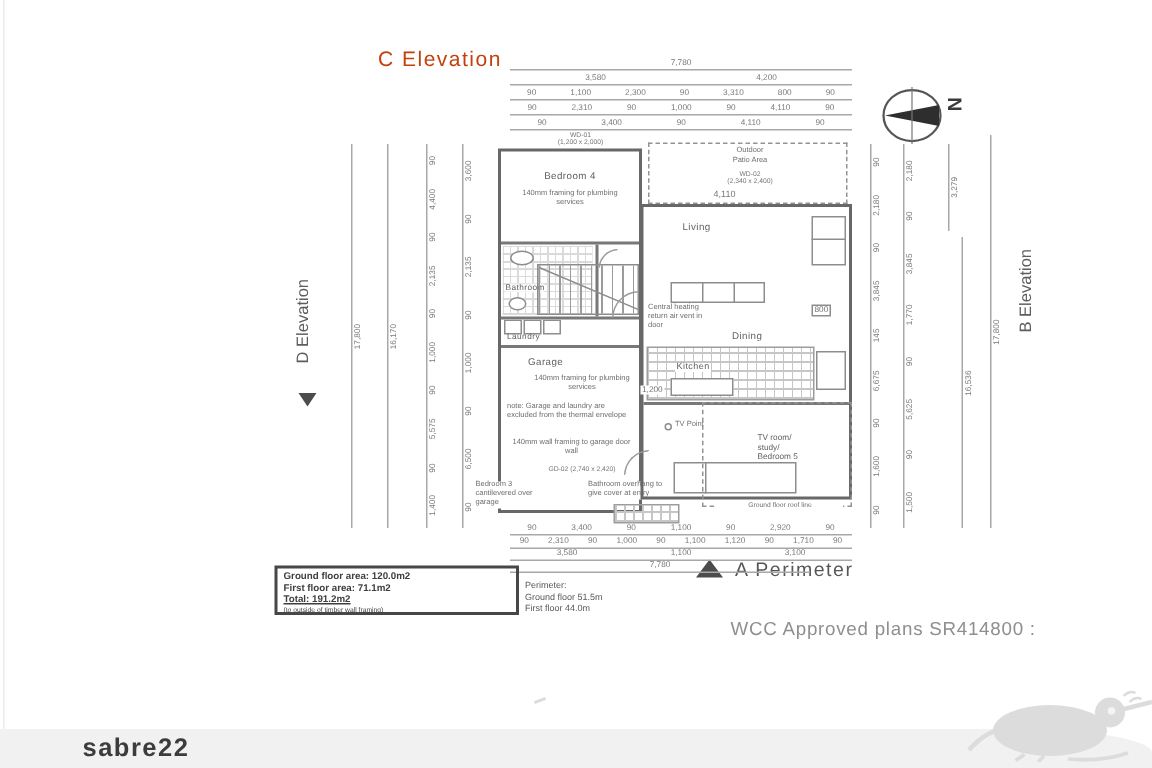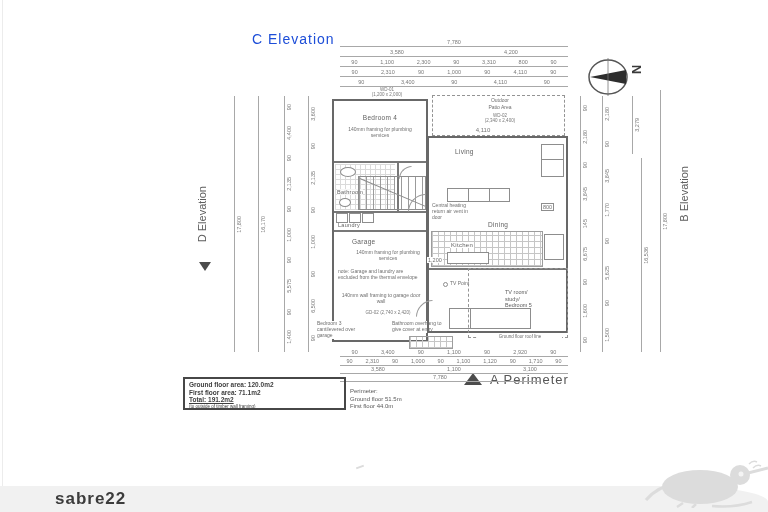--- a/index.html
+++ b/index.html
@@ -32,21 +32,21 @@
   .arc{position:absolute;border:1px solid #9a9a9a;
        border-color:#9a9a9a transparent transparent #9a9a9a;border-radius:100% 0 0 0}
   .note{position:absolute;color:#6f6f6f;font-size:5px;line-height:1.18}
   .room{position:absolute;color:#5f5f5f;font-size:6.5px;letter-spacing:.3px;white-space:nowrap}
   .tri-up{position:absolute;width:0;height:0;border-left:9px solid transparent;
           border-right:9px solid transparent;border-bottom:12px solid #4c4c4c}
   .tri-down{position:absolute;width:0;height:0;border-left:6px solid transparent;
             border-right:6px solid transparent;border-top:9px solid #4c4c4c}
   .vert{writing-mode:vertical-rl;transform:rotate(180deg)}
   
-  .e-c{left:252px;top:31px;font-size:14px;letter-spacing:1px;color:#1d4ed8}
+  .e-c{left:252px;top:31px;font-size:14px;letter-spacing:1px;color:#c2410c}
   .e-a{left:490px;top:372px;font-size:13px;letter-spacing:1px;color:#565656}
   .e-a-t{left:464px;top:373px}
   .e-d{left:196px;top:186px;font-size:11px;color:#5d5d5d}
   .e-d-t{left:199px;top:262px}
   .e-b{left:678px;top:166px;font-size:11px;color:#5d5d5d}
   .nlab{left:632px;top:62px;font-size:13px;font-weight:bold;color:#3a3a3a;transform:rotate(90deg)}
   
   .dr-a{left:340px;top:38px;width:228px}
   .dr-b{left:340px;top:48px;width:228px}
   .dr-c{left:340px;top:58px;width:228px}
@@ -371,20 +371,21 @@
     <div class="tot">Total:  191.2m2</div>
     <div class="sub">(to outside of timber wall framing)</div>
   </div>
 
   <div class="a peri">
     <div>Perimeter:</div>
     <div>Ground floor 51.5m</div>
     <div>First floor 44.0m</div>
   </div>
 
+  <div class="a wcc">WCC Approved plans SR414800 :</div>
 
   <div class="a artifact"></div>
 
   <div class="a band"></div>
   <div class="a sab">sabre22</div>
   <svg class="a kiwi" viewBox="0 0 140 52">
     <path d="M18 44 Q30 30 48 28" fill="none" stroke="#dcdcdc" stroke-width="3"></path>
     <ellipse cx="72" cy="31" rx="38" ry="17" fill="#dcdcdc"></ellipse>
     <circle cx="112" cy="19" r="10" fill="#dcdcdc"></circle>
     <circle cx="113" cy="18" r="2.5" fill="#f4f4f4"></circle>

